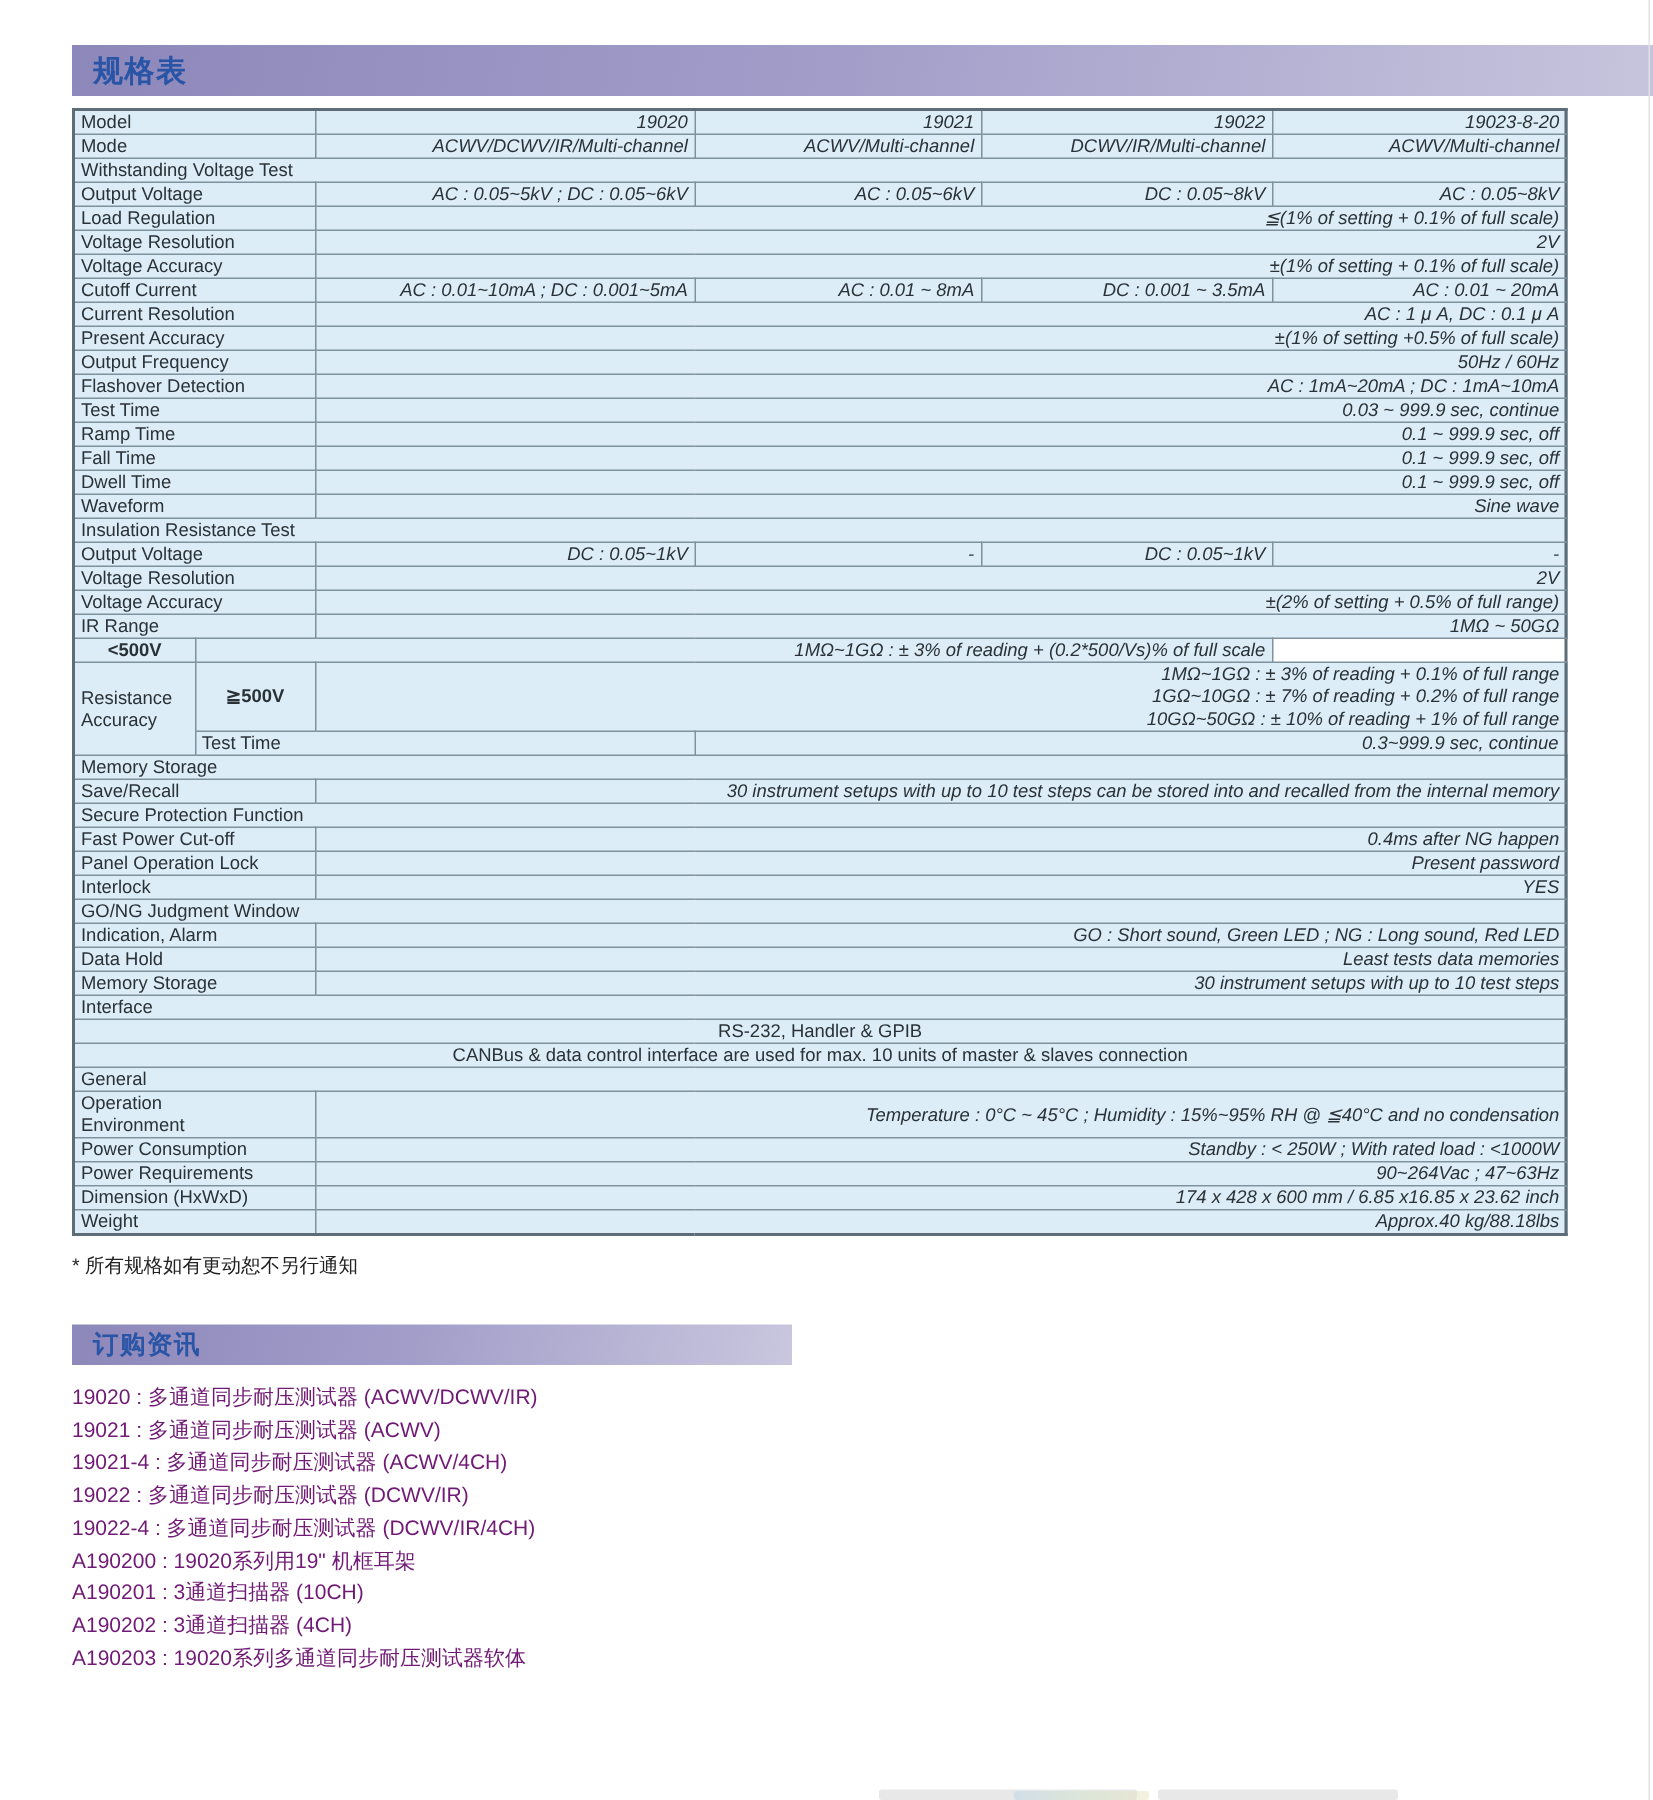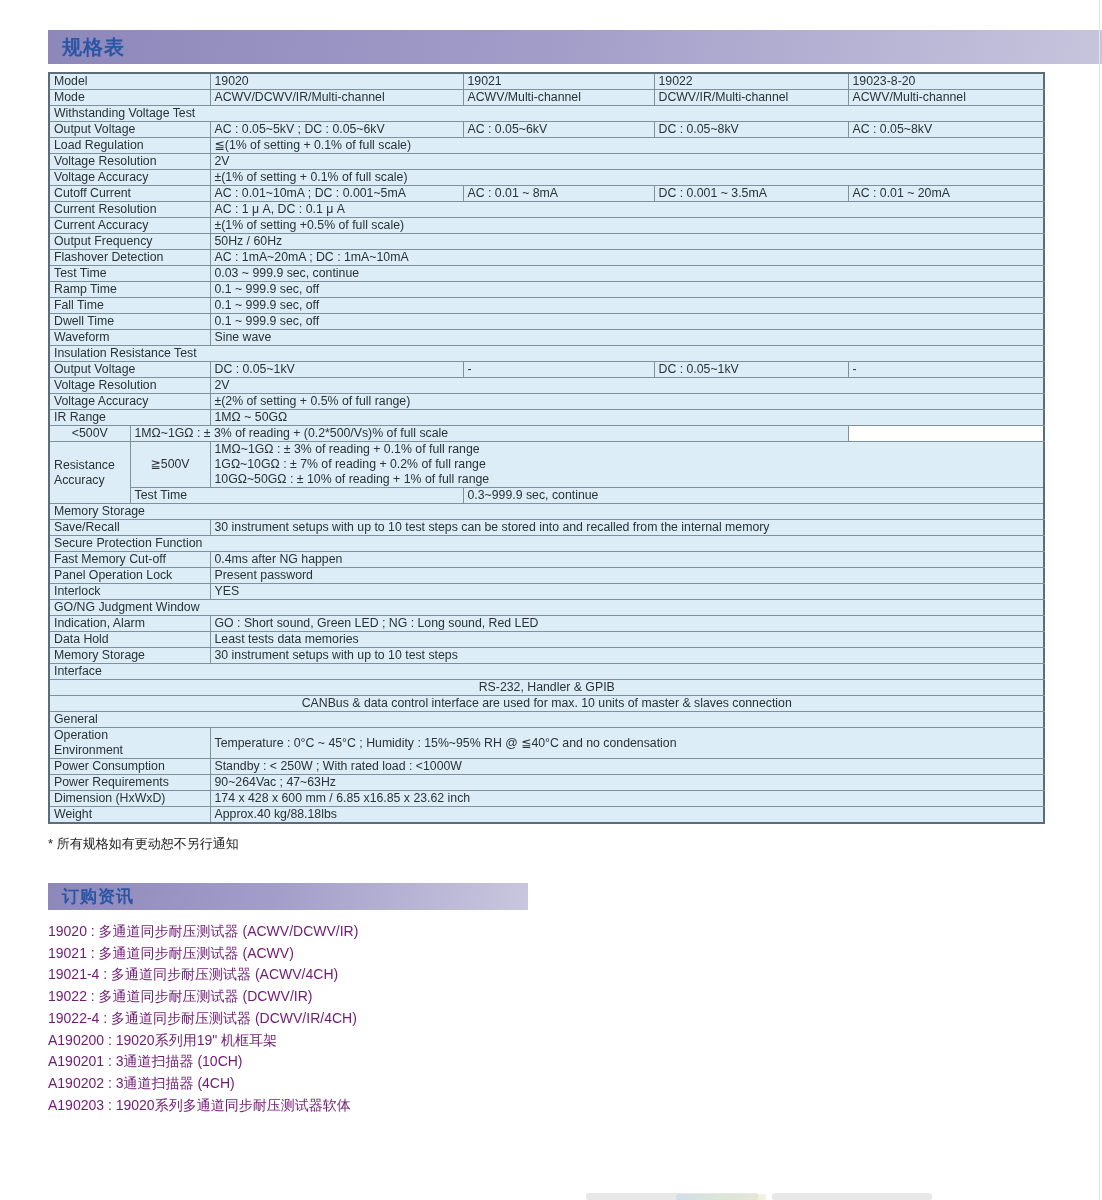--- a/index.html
+++ b/index.html
@@ -19,22 +19,22 @@
     border-collapse:collapse;table-layout:fixed;width:995px;margin-top:8px;
     border:2px solid #5c6d78;
   }
   table.spec td{
     border:1px solid #7e929d;
     font-size:12.3px;line-height:15px;padding:0 4px;
     vertical-align:middle;
     background:#dcedf7;
   }
   td.lbl{background:#cde6f2;text-align:left;white-space:pre-line;}
-  td.cond{background:#cde6f2;text-align:center;}
-  td.val{text-align:left;border-left-color:#aac4d2;border-right-color:#aac4d2;}
+  td.cond{background:#cde6f2;text-align:center;font-weight:bold;}
+  td.val{text-align:right;border-left-color:#aac4d2;border-right-color:#aac4d2;font-style:italic;}
   td.hdr{background:#a3d0e6;}
   td.sec{background:#a3d0e6;text-align:left;}
   td.fullrow{text-align:center;}
   
   td.span4{
     background-image:linear-gradient(#b7cedb,#b7cedb),linear-gradient(#b7cedb,#b7cedb),linear-gradient(#b7cedb,#b7cedb);
     background-size:1px 100%;background-repeat:no-repeat;
     background-position:253px 0,444px 0,638px 0;
   }
   td.lines-full{
@@ -111,21 +111,21 @@
           <td class="val">AC : 0.01~10mA ; DC : 0.001~5mA</td>
           <td class="val">AC : 0.01 ~ 8mA</td>
           <td class="val">DC : 0.001 ~ 3.5mA</td>
           <td class="val">AC : 0.01 ~ 20mA</td>
         </tr>
         <tr>
           <td class="lbl" colspan="2">Current Resolution</td>
           <td class="val span4" colspan="4">AC : 1 μ A, DC : 0.1 μ A</td>
         </tr>
         <tr>
-          <td class="lbl" colspan="2">Current Accuracy</td>
+          <td class="lbl" colspan="2">Present Accuracy</td>
           <td class="val span4" colspan="4">±(1% of setting +0.5% of full scale)</td>
         </tr>
         <tr>
           <td class="lbl" colspan="2">Output Frequency</td>
           <td class="val span4" colspan="4">50Hz / 60Hz</td>
         </tr>
         <tr>
           <td class="lbl" colspan="2">Flashover Detection</td>
           <td class="val span4" colspan="4">AC : 1mA~20mA ; DC : 1mA~10mA</td>
         </tr>
@@ -194,21 +194,21 @@
           <td class="sec" colspan="6">Memory Storage</td>
         </tr>
         <tr>
           <td class="lbl" colspan="2">Save/Recall</td>
           <td class="val span4" colspan="4">30 instrument setups with up to 10 test steps can be stored into and recalled from the internal memory</td>
         </tr>
         <tr>
           <td class="sec" colspan="6">Secure Protection Function</td>
         </tr>
         <tr>
-          <td class="lbl" colspan="2">Fast Memory Cut-off</td>
+          <td class="lbl" colspan="2">Fast Power Cut-off</td>
           <td class="val span4" colspan="4">0.4ms after NG happen</td>
         </tr>
         <tr>
           <td class="lbl" colspan="2">Panel Operation Lock</td>
           <td class="val span4" colspan="4">Present password</td>
         </tr>
         <tr>
           <td class="lbl" colspan="2">Interlock</td>
           <td class="val span4" colspan="4">YES</td>
         </tr>

